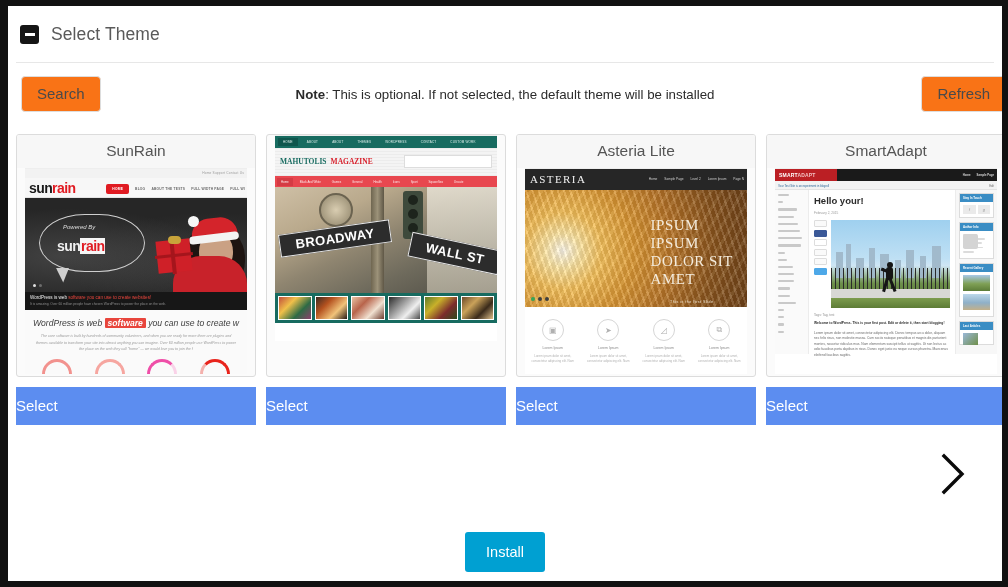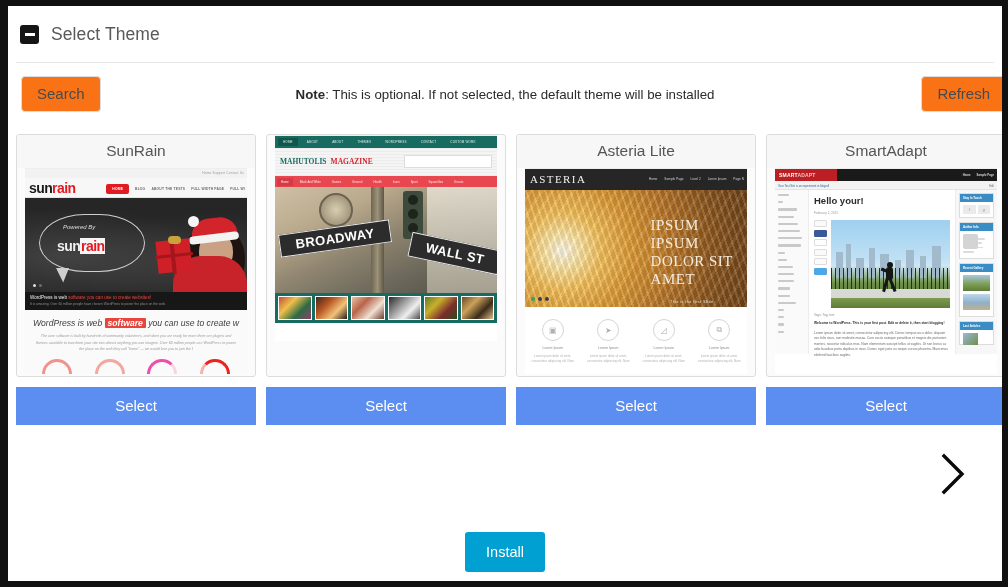--- a/index.html
+++ b/index.html
@@ -117,21 +117,21 @@
     display: block;
     width: 100%;
     margin-top: 10px;
     background: #5c8df0;
     color: #fff;
     border: 0;
     font-size: 15px;
     padding: 10px 0 11px;
     font-family: "Liberation Sans", sans-serif;
     cursor: pointer;
-    text-align: center;
+    text-align: left;
   }
 
   
   .mini { position: absolute; inset: 0; font-size: 3px; }
 
   
   .sr-top { height: 9px; background: #f2f2f2; position: relative; }
   .sr-toplinks { position: absolute; right: 3px; top: 2px; font-size: 3.2px; color: #9a9a9a; letter-spacing:.2px;}
   .sr-bar { height: 20px; background: #f7f7f7; border-bottom: 1px solid #e3e3e3; position: relative; }
   .sr-logo { position: absolute; left: 4px; top: 2px; font-size: 14px; font-weight: bold; letter-spacing: -.6px; }

